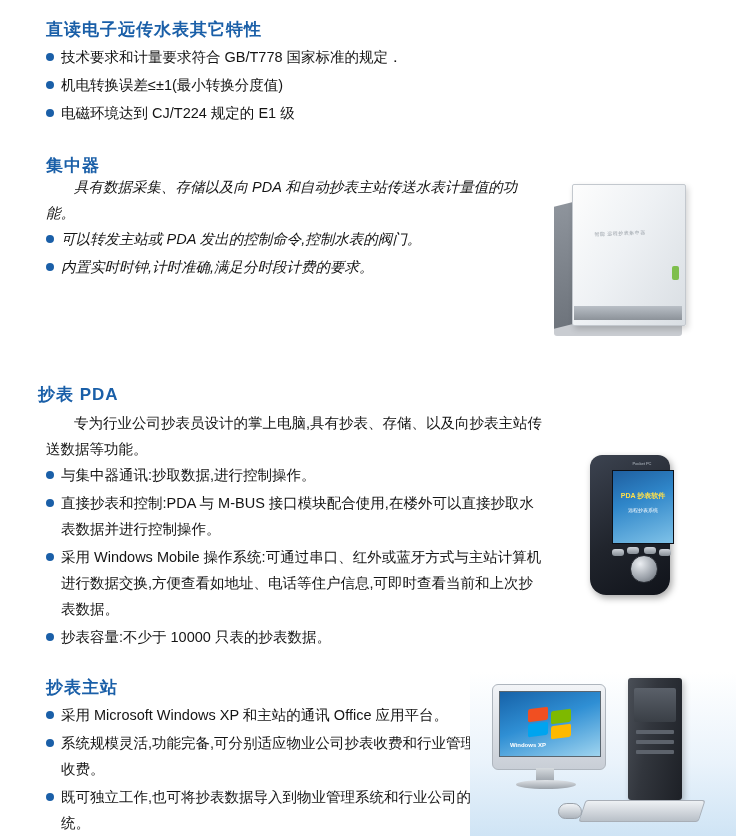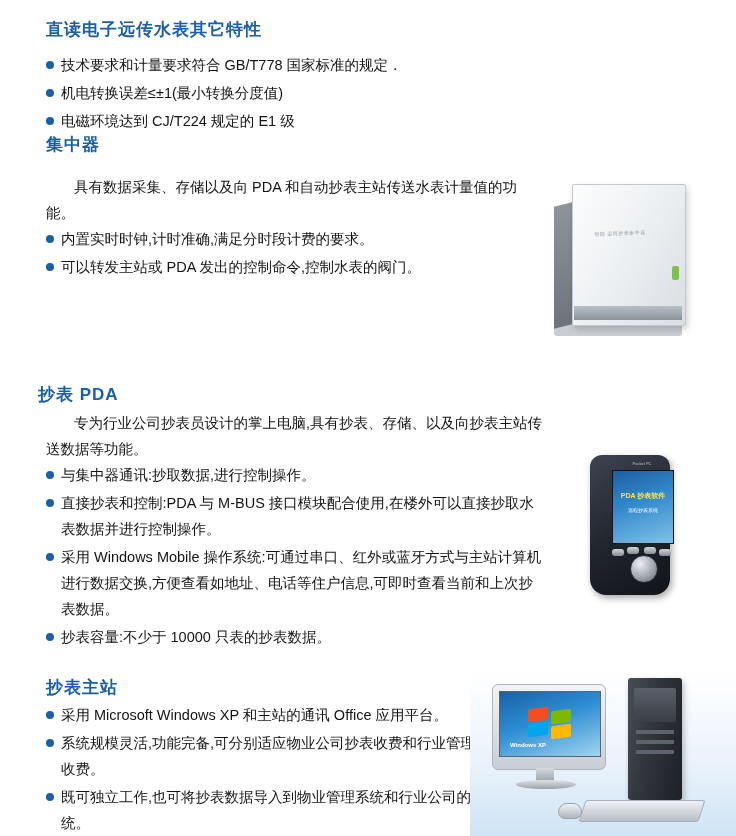--- a/index.html
+++ b/index.html
@@ -46,24 +46,24 @@
   }
   .txt {
     flex: 1 1 auto;
   }
   .indent {
     text-indent: 28px;
   }
 
   
   #sec1-title { position: absolute; left: 46px;  top: 18px; }
-  #sec1-list  { position: absolute; left: 46px;  top: 52px; width: 560px; }
-
-  #sec2-title { position: absolute; left: 46px;  top: 133px; }
-  #sec2-body  { position: absolute; left: 46px;  top: 174px; width: 480px; }
+  #sec1-list  { position: absolute; left: 46px;  top: 44px; width: 560px; }
+
+  #sec2-title { position: absolute; left: 46px;  top: 154px; }
+  #sec2-body  { position: absolute; left: 46px;  top: 174px; width: 480px; font-style: italic; }
 
   #sec3-title { position: absolute; left: 38px;  top: 383px; }
   #sec3-body  { position: absolute; left: 46px;  top: 410px; width: 500px; }
 
   #sec4-title { position: absolute; left: 46px;  top: 676px; }
   #sec4-body  { position: absolute; left: 46px;  top: 702px; width: 500px; }
 
   .item { margin-bottom: 2px; }
 
   
@@ -227,25 +227,25 @@
       <span class="txt para">电磁环境达到 CJ/T224 规定的 E1 级</span>
     </div>
   </div>
 
   <div class="section-title" id="sec2-title">集中器</div>
 
   <div id="sec2-body">
     <div class="para indent">具有数据采集、存储以及向 PDA 和自动抄表主站传送水表计量值的功能。</div>
     <div class="bullet-row item">
       <span class="dot"></span>
+      <span class="txt para">可以转发主站或 PDA 发出的控制命令,控制水表的阀门。</span>
+    </div>
+    <div class="bullet-row item">
+      <span class="dot"></span>
       <span class="txt para">内置实时时钟,计时准确,满足分时段计费的要求。</span>
-    </div>
-    <div class="bullet-row item">
-      <span class="dot"></span>
-      <span class="txt para">可以转发主站或 PDA 发出的控制命令,控制水表的阀门。</span>
     </div>
   </div>
 
   <div class="section-title" id="sec3-title">抄表 PDA</div>
 
   <div id="sec3-body">
     <div class="para indent">专为行业公司抄表员设计的掌上电脑,具有抄表、存储、以及向抄表主站传送数据等功能。</div>
     <div class="bullet-row item">
       <span class="dot"></span>
       <span class="txt para">与集中器通讯:抄取数据,进行控制操作。</span>

